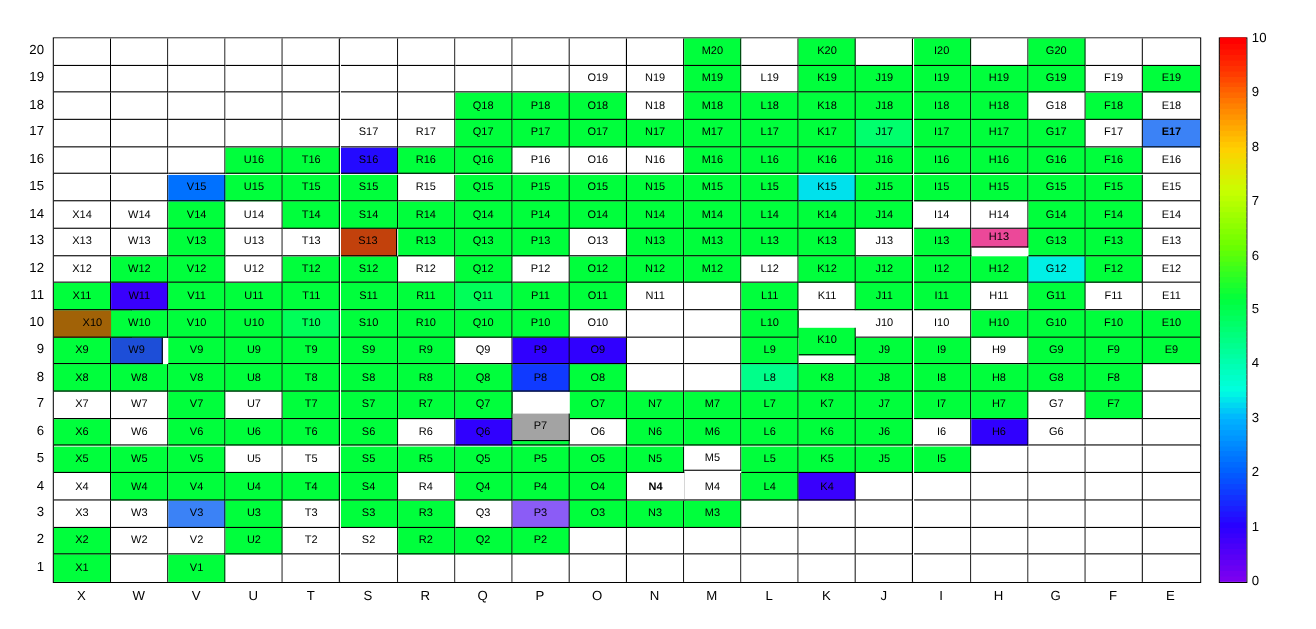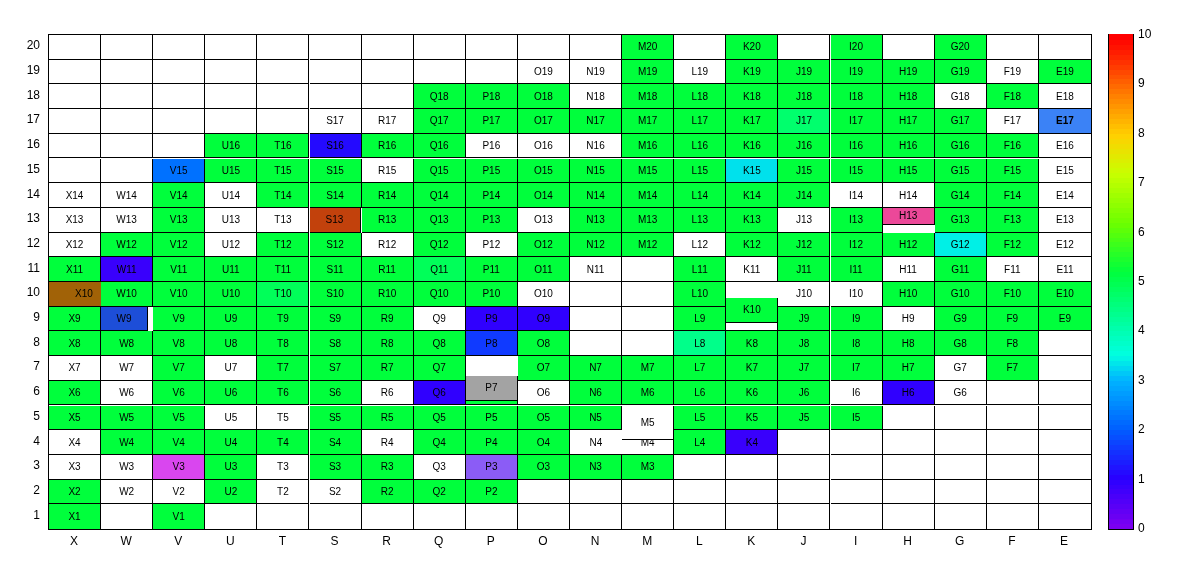--- a/index.html
+++ b/index.html
@@ -92,21 +92,21 @@
       <div class="cell" style="left: 625.2px; top: 444.6px; width: 52.1px; height: 24.7px; background: rgb(255, 255, 255);"></div>
       <div class="cell" style="left: 677.3px; top: 444.6px; width: 52.1px; height: 24.7px; background: rgb(255, 255, 255);"></div>
       <div class="cell" style="left: 729.4px; top: 444.6px; width: 52.1px; height: 24.7px; background: rgb(255, 255, 255);"></div>
       <div class="cell" style="left: 781.5px; top: 444.6px; width: 52.1px; height: 24.7px; background: rgb(255, 255, 255);"></div>
       <div class="cell" style="left: 833.6px; top: 444.6px; width: 52.1px; height: 24.7px; background: rgb(255, 255, 255);"></div>
       <div class="cell" style="left: 885.7px; top: 444.6px; width: 52.1px; height: 24.7px; background: rgb(255, 255, 255);"></div>
       <div class="cell" style="left: 937.8px; top: 444.6px; width: 52.1px; height: 24.7px; background: rgb(255, 255, 255);"></div>
       <div class="cell lastcol" style="left: 989.9px; top: 444.6px; width: 52.1px; height: 24.7px; background: rgb(255, 255, 255);"></div>
       <div class="cell" style="left: 0px; top: 419.9px; width: 52.1px; height: 24.7px; background: rgb(255, 255, 255);">X3</div>
       <div class="cell" style="left: 52.1px; top: 419.9px; width: 52.1px; height: 24.7px; background: rgb(255, 255, 255);">W3</div>
-      <div class="cell" style="left: 104.2px; top: 419.9px; width: 52.1px; height: 24.7px; background: #d946ef;">V3</div>
+      <div class="cell" style="left: 104.2px; top: 419.9px; width: 52.1px; height: 24.7px; background: #3b82f6;">V3</div>
       <div class="cell" style="left: 156.3px; top: 419.9px; width: 52.1px; height: 24.7px; background: rgb(0, 255, 60);">U3</div>
       <div class="cell" style="left: 208.4px; top: 419.9px; width: 52.1px; height: 24.7px; background: rgb(255, 255, 255);">T3</div>
       <div class="cell" style="left: 260.5px; top: 419.9px; width: 52.1px; height: 24.7px; background: rgb(0, 255, 60);">S3</div>
       <div class="cell" style="left: 312.6px; top: 419.9px; width: 52.1px; height: 24.7px; background: rgb(0, 255, 60);">R3</div>
       <div class="cell" style="left: 364.7px; top: 419.9px; width: 52.1px; height: 24.7px; background: rgb(255, 255, 255);">Q3</div>
       <div class="cell" style="left: 416.8px; top: 419.9px; width: 52.1px; height: 24.7px; background: #8b5cf6;">P3</div>
       <div class="cell" style="left: 468.9px; top: 419.9px; width: 52.1px; height: 24.7px; background: rgb(0, 255, 60);">O3</div>
       <div class="cell" style="left: 521px; top: 419.9px; width: 52.1px; height: 24.7px; background: rgb(0, 255, 60);">N3</div>
       <div class="cell" style="left: 573.1px; top: 419.9px; width: 52.1px; height: 24.7px; background: rgb(0, 255, 60);">M3</div>
       <div class="cell" style="left: 625.2px; top: 419.9px; width: 52.1px; height: 24.7px; background: rgb(255, 255, 255);"></div>
@@ -120,42 +120,42 @@
       <div class="cell" style="left: 0px; top: 395.2px; width: 52.1px; height: 24.7px; background: rgb(255, 255, 255);">X4</div>
       <div class="cell" style="left: 52.1px; top: 395.2px; width: 52.1px; height: 24.7px; background: rgb(0, 255, 60);">W4</div>
       <div class="cell" style="left: 104.2px; top: 395.2px; width: 52.1px; height: 24.7px; background: rgb(0, 255, 60);">V4</div>
       <div class="cell" style="left: 156.3px; top: 395.2px; width: 52.1px; height: 24.7px; background: rgb(0, 255, 60);">U4</div>
       <div class="cell" style="left: 208.4px; top: 395.2px; width: 52.1px; height: 24.7px; background: rgb(0, 255, 60);">T4</div>
       <div class="cell" style="left: 260.5px; top: 395.2px; width: 52.1px; height: 24.7px; background: rgb(0, 255, 60);">S4</div>
       <div class="cell" style="left: 312.6px; top: 395.2px; width: 52.1px; height: 24.7px; background: rgb(255, 255, 255);">R4</div>
       <div class="cell" style="left: 364.7px; top: 395.2px; width: 52.1px; height: 24.7px; background: rgb(0, 255, 60);">Q4</div>
       <div class="cell" style="left: 416.8px; top: 395.2px; width: 52.1px; height: 24.7px; background: rgb(0, 255, 60);">P4</div>
       <div class="cell" style="left: 468.9px; top: 395.2px; width: 52.1px; height: 24.7px; background: rgb(0, 255, 60);">O4</div>
-      <div class="cell" style="left: 521px; top: 395.2px; width: 53px; height: 24.7px; background: rgb(255, 255, 255);">N4</div>
+      <div class="cell" style="left: 521px; top: 395.2px; width: 53px; height: 24.7px; background: rgb(255, 255, 255); font-weight: bold;">N4</div>
       <div class="cell" style="left: 573.1px; top: 395.2px; width: 52.1px; height: 24.7px; background: rgb(255, 255, 255);">M4</div>
       <div class="cell" style="left: 625.2px; top: 395.2px; width: 52.1px; height: 24.7px; background: rgb(0, 255, 60);">L4</div>
       <div class="cell" style="left: 677.3px; top: 395.2px; width: 52.1px; height: 24.7px; background: rgb(57, 0, 252);">K4</div>
       <div class="cell" style="left: 729.4px; top: 395.2px; width: 52.1px; height: 24.7px; background: rgb(255, 255, 255);"></div>
       <div class="cell" style="left: 781.5px; top: 395.2px; width: 52.1px; height: 24.7px; background: rgb(255, 255, 255);"></div>
       <div class="cell" style="left: 833.6px; top: 395.2px; width: 52.1px; height: 24.7px; background: rgb(255, 255, 255);"></div>
       <div class="cell" style="left: 885.7px; top: 395.2px; width: 52.1px; height: 24.7px; background: rgb(255, 255, 255);"></div>
       <div class="cell" style="left: 937.8px; top: 395.2px; width: 52.1px; height: 24.7px; background: rgb(255, 255, 255);"></div>
       <div class="cell lastcol" style="left: 989.9px; top: 395.2px; width: 52.1px; height: 24.7px; background: rgb(255, 255, 255);"></div>
       <div class="cell" style="left: 0px; top: 370.5px; width: 52.1px; height: 24.7px; background: rgb(0, 255, 60);">X5</div>
       <div class="cell" style="left: 52.1px; top: 370.5px; width: 52.1px; height: 24.7px; background: rgb(0, 255, 60);">W5</div>
       <div class="cell" style="left: 104.2px; top: 370.5px; width: 52.1px; height: 24.7px; background: rgb(0, 255, 60);">V5</div>
       <div class="cell" style="left: 156.3px; top: 370.5px; width: 52.1px; height: 24.7px; background: rgb(255, 255, 255);">U5</div>
       <div class="cell" style="left: 208.4px; top: 370.5px; width: 52.1px; height: 24.7px; background: rgb(255, 255, 255);">T5</div>
       <div class="cell" style="left: 260.5px; top: 370.5px; width: 52.1px; height: 24.7px; background: rgb(0, 255, 60);">S5</div>
       <div class="cell" style="left: 312.6px; top: 370.5px; width: 52.1px; height: 24.7px; background: rgb(0, 255, 60);">R5</div>
       <div class="cell" style="left: 364.7px; top: 370.5px; width: 52.1px; height: 24.7px; background: rgb(0, 255, 60);">Q5</div>
       <div class="cell" style="left: 416.8px; top: 370.5px; width: 52.1px; height: 24.7px; background: rgb(0, 255, 60);">P5</div>
       <div class="cell" style="left: 468.9px; top: 370.5px; width: 52.1px; height: 24.7px; background: rgb(0, 255, 60);">O5</div>
       <div class="cell" style="left: 521px; top: 370.5px; width: 52.1px; height: 24.7px; background: rgb(0, 255, 60);">N5</div>
-      <div class="cell" style="left: 573.1px; top: 370.5px; width: 52.1px; height: 34px; background: rgb(255, 255, 255);">M5</div>
+      <div class="cell" style="left: 573.1px; top: 370.5px; width: 52.1px; height: 22px; background: rgb(255, 255, 255);">M5</div>
       <div class="cell" style="left: 625.2px; top: 370.5px; width: 52.1px; height: 24.7px; background: rgb(0, 255, 60);">L5</div>
       <div class="cell" style="left: 677.3px; top: 370.5px; width: 52.1px; height: 24.7px; background: rgb(0, 255, 60);">K5</div>
       <div class="cell" style="left: 729.4px; top: 370.5px; width: 52.1px; height: 24.7px; background: rgb(0, 255, 60);">J5</div>
       <div class="cell" style="left: 781.5px; top: 370.5px; width: 52.1px; height: 24.7px; background: rgb(0, 255, 60);">I5</div>
       <div class="cell" style="left: 833.6px; top: 370.5px; width: 52.1px; height: 24.7px; background: rgb(255, 255, 255);"></div>
       <div class="cell" style="left: 885.7px; top: 370.5px; width: 52.1px; height: 24.7px; background: rgb(255, 255, 255);"></div>
       <div class="cell" style="left: 937.8px; top: 370.5px; width: 52.1px; height: 24.7px; background: rgb(255, 255, 255);"></div>
       <div class="cell lastcol" style="left: 989.9px; top: 370.5px; width: 52.1px; height: 24.7px; background: rgb(255, 255, 255);"></div>
       <div class="cell" style="left: 0px; top: 345.8px; width: 52.1px; height: 24.7px; background: rgb(0, 255, 60);">X6</div>
       <div class="cell" style="left: 52.1px; top: 345.8px; width: 52.1px; height: 24.7px; background: rgb(255, 255, 255);">W6</div>

